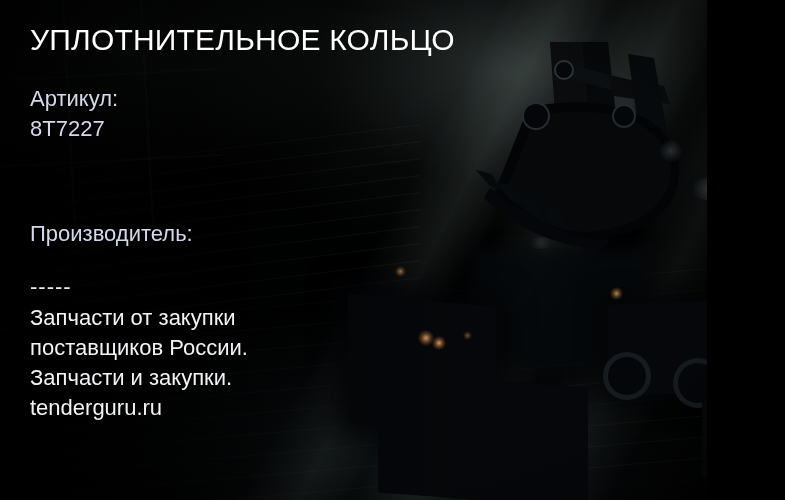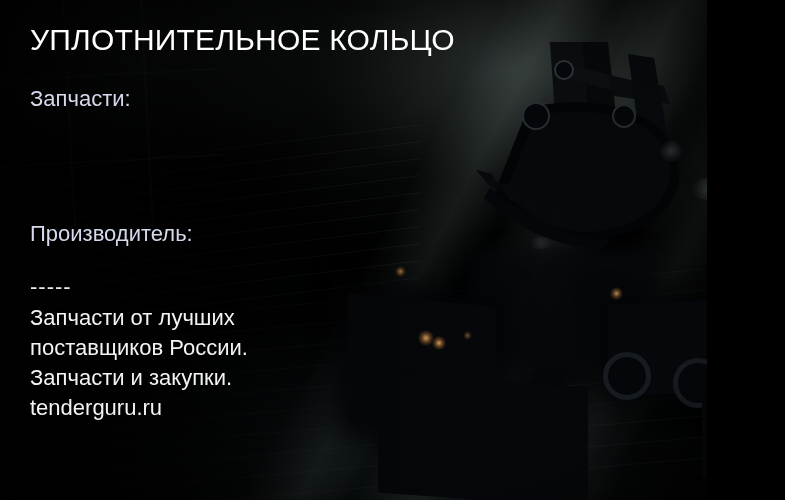--- a/index.html
+++ b/index.html
@@ -242,30 +242,31 @@
   <div class="bokeh b4"></div>
   <div class="bokeh b5"></div>
 
   <div class="bg-layer bg-vignette"></div>
 
   <div class="content">
 
     <div class="title">УПЛОТНИТЕЛЬНОЕ КОЛЬЦО</div>
 
     <div class="field field-article">
-      <span class="lbl">Запчасти:</span>
+      <span class="lbl">Артикул:</span>
+      <span class="val">8T7227</span>
     </div>
 
     <div class="field field-maker">
       <span class="lbl">Производитель:</span>
     </div>
 
     <div class="divider">-----</div>
 
     <div class="promo">
-      <span>Запчасти от лучших</span>
+      <span>Запчасти от закупки</span>
       <span>поставщиков России.</span>
       <span>Запчасти и закупки.</span>
       <span>tenderguru.ru</span>
     </div>
 
   </div>
 </div>
 
 </body></html>

